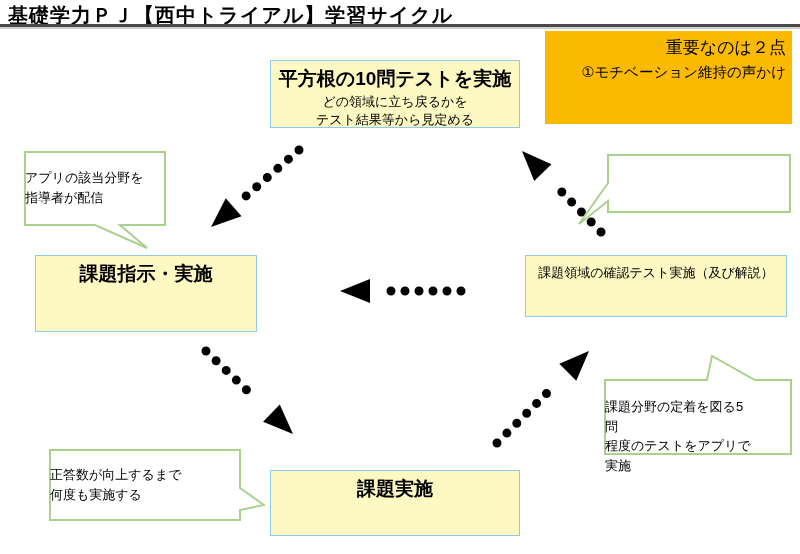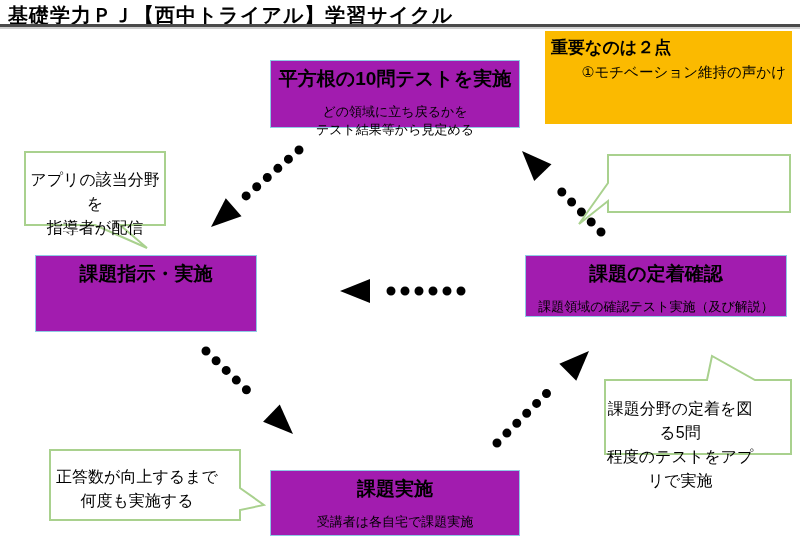--- a/index.html
+++ b/index.html
@@ -15,38 +15,38 @@
   }
   .divider{
     position:absolute;left:0;top:24px;width:800px;height:3px;
     background:#4a4a4a;border-bottom:2px solid #cfcfcf;
   }
   
   .note{
     position:absolute;left:545px;top:31px;width:247px;height:93px;
     background:#FBBA00;box-sizing:border-box;padding:5px 6px 0 6px;
   }
-  .note-title{font-size:17px;font-weight:bold;text-align:left;margin-bottom:3px;}
+  .note-title{font-size:17px;font-weight:normal;text-align:right;margin-bottom:3px;}
   .note-item{font-size:14.5px;line-height:1.45;text-align:right;white-space:nowrap;}
   
   .step{
-    position:absolute;background:#a21caf;box-sizing:border-box;
+    position:absolute;background:#fef9c3;box-sizing:border-box;
     text-align:center;padding-top:6px;border:1px solid #8ecbe4;
   }
   .step-title{font-weight:bold;font-size:19px;line-height:1.25;white-space:nowrap;}
-  .step-sub{font-size:13px;line-height:1.4;white-space:pre-line;margin-top:12px;}
+  .step-sub{font-size:13px;line-height:1.4;white-space:pre-line;margin-top:2px;}
   #step-top{left:270px;top:60px;width:250px;height:68px;}
   #step-left{left:35px;top:255px;width:222px;height:77px;}
   #step-right{left:525px;top:255px;width:262px;height:62px;}
   #step-bottom{left:270px;top:470px;width:250px;height:66px;}
   
   .callout{position:absolute;}
   .callout svg{display:block;}
   .callout-text{
-    position:absolute;font-size:16px;line-height:1.5;text-align:center;
+    position:absolute;font-size:13px;line-height:1.5;
     white-space:pre-line;
   }
   #callout-distribute{left:23px;top:150px;width:150px;height:102px;}
   #callout-distribute .callout-text{left:2px;top:18px;width:140px;}
   #callout-final{left:575px;top:153px;width:217px;height:75px;}
   #callout-final .callout-text{left:33px;top:9px;width:182px;}
   #callout-fivetest{left:603px;top:353px;width:190px;height:104px;}
   #callout-fivetest .callout-text{left:2px;top:44px;width:150px;}
   #callout-repeat{left:48px;top:448px;width:218px;height:75px;}
   #callout-repeat .callout-text{left:2px;top:17px;width:174px;}
@@ -69,27 +69,25 @@
     <div class="step-title">平方根の10問テストを実施</div>
     <div class="step-sub">どの領域に立ち戻るかを
 テスト結果等から見定める</div>
   </div>
 
   <div class="step" id="step-left">
     <div class="step-title">課題指示・実施</div>
   </div>
 
   <div class="step" id="step-right">
-    <div class="step-title">課題の定着確認</div>
     <div class="step-sub">課題領域の確認テスト実施（及び解説）</div>
   </div>
 
   <div class="step" id="step-bottom">
     <div class="step-title">課題実施</div>
-    <div class="step-sub">受講者は各自宅で課題実施</div>
   </div>
 
   <svg class="arrow-layer" viewBox="0 0 800 554" xmlns="http://www.w3.org/2000/svg">
     <g stroke="#000" fill="#000">
       <line x1="299" y1="150" x2="246" y2="196" stroke-width="9" stroke-linecap="round" stroke-dasharray="0 14"></line>
       <polygon points="0,0 -30,-12 -30,12" transform="translate(211,227) rotate(139)" stroke="none"></polygon>
     </g>
     <g stroke="#000" fill="#000">
       <line x1="601" y1="232" x2="555" y2="185" stroke-width="9" stroke-linecap="round" stroke-dasharray="0 14"></line>
       <polygon points="0,0 -30,-12 -30,12" transform="translate(522,151) rotate(-134)" stroke="none"></polygon>

